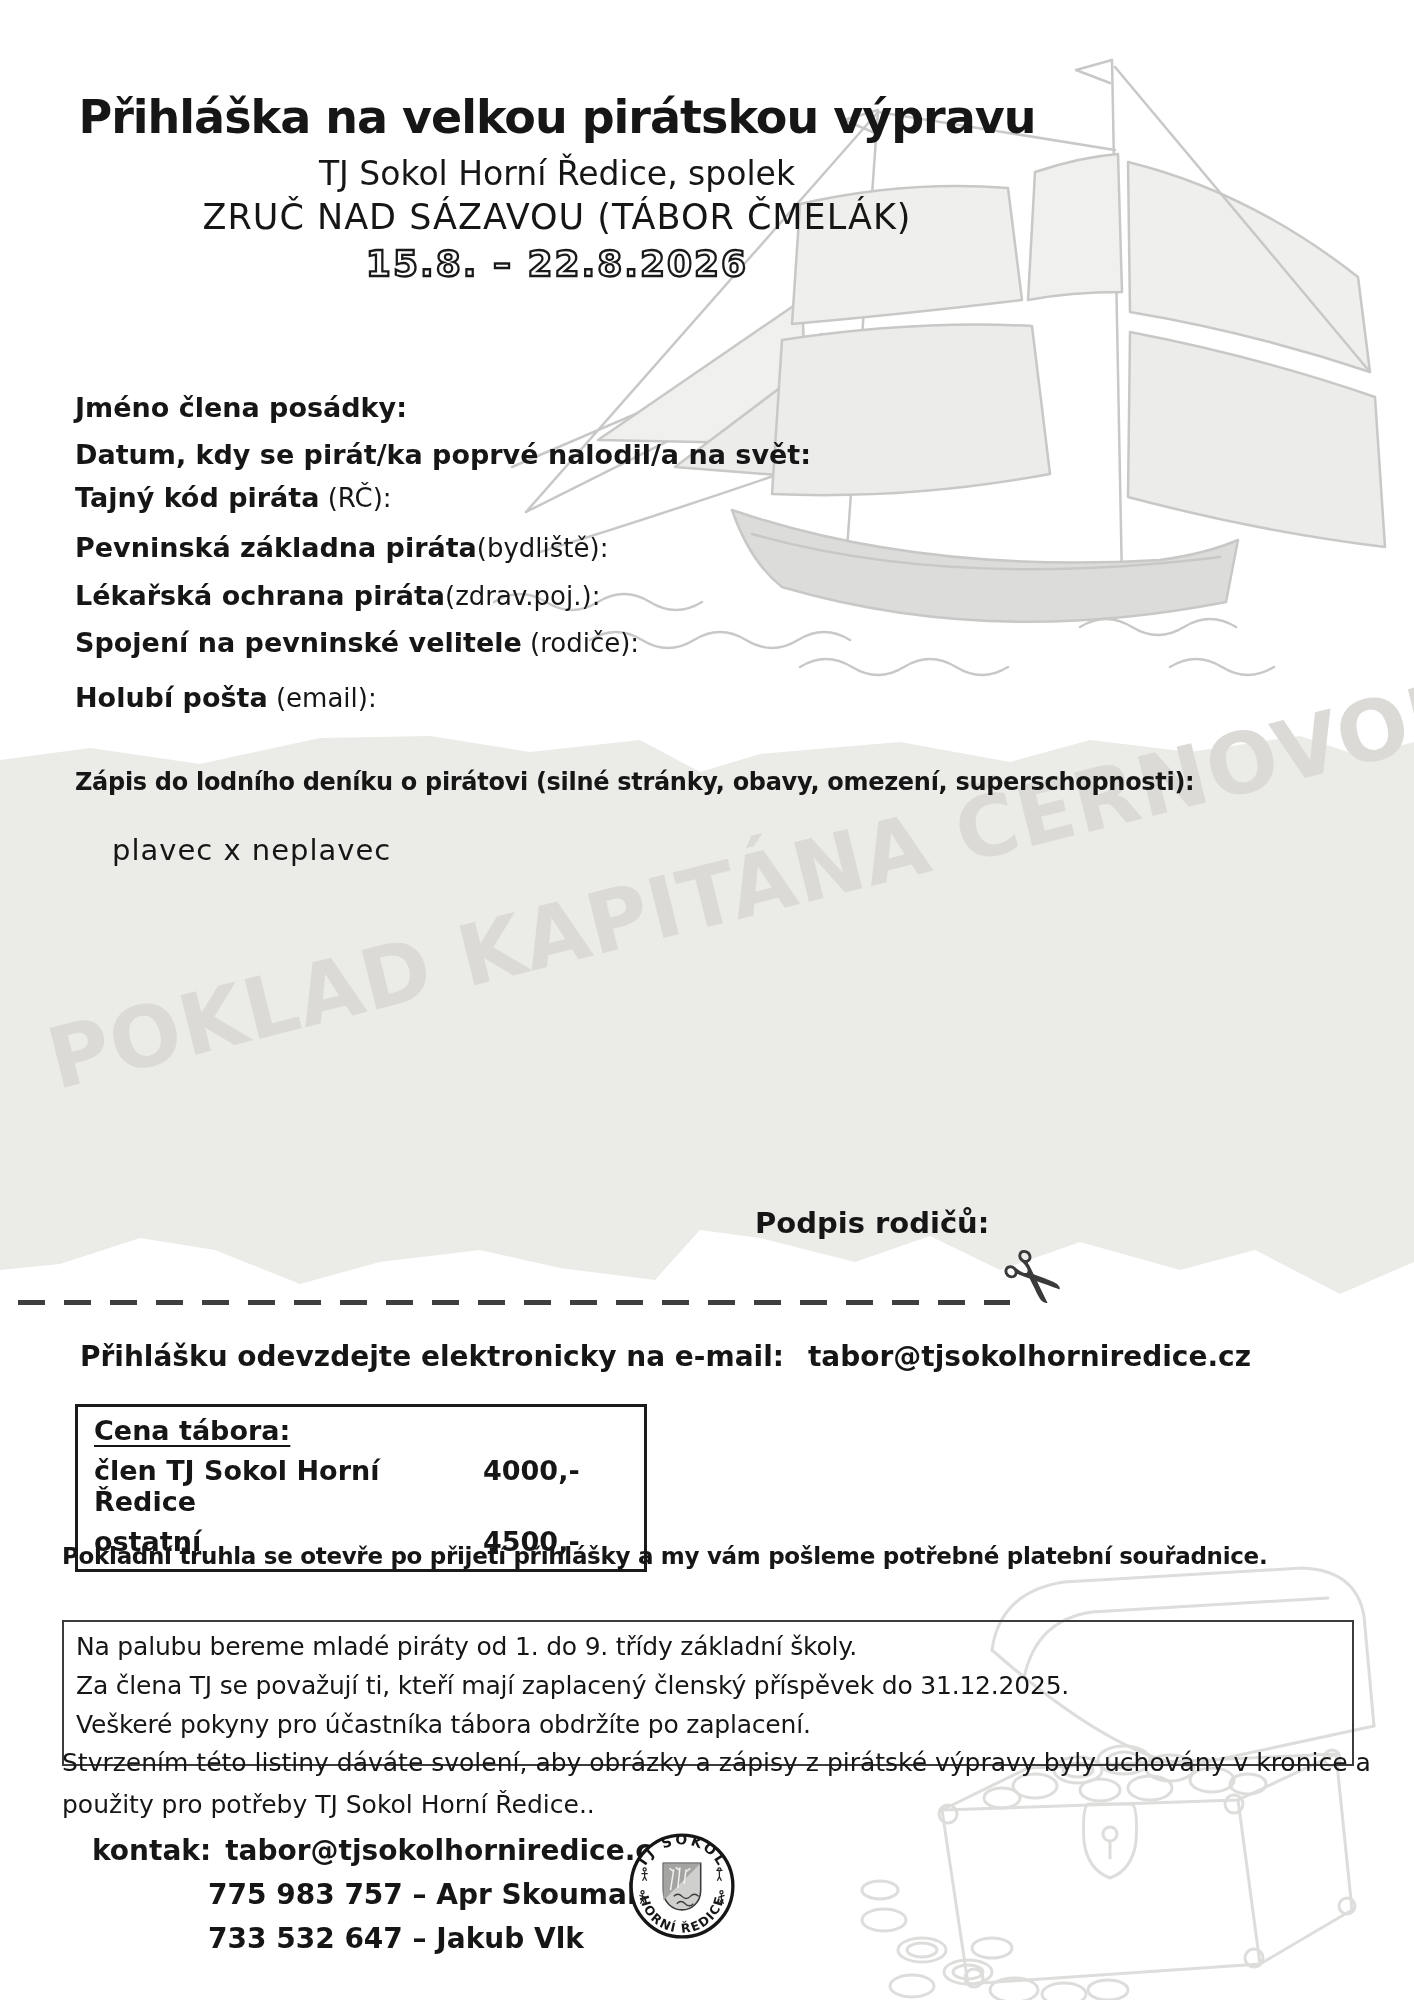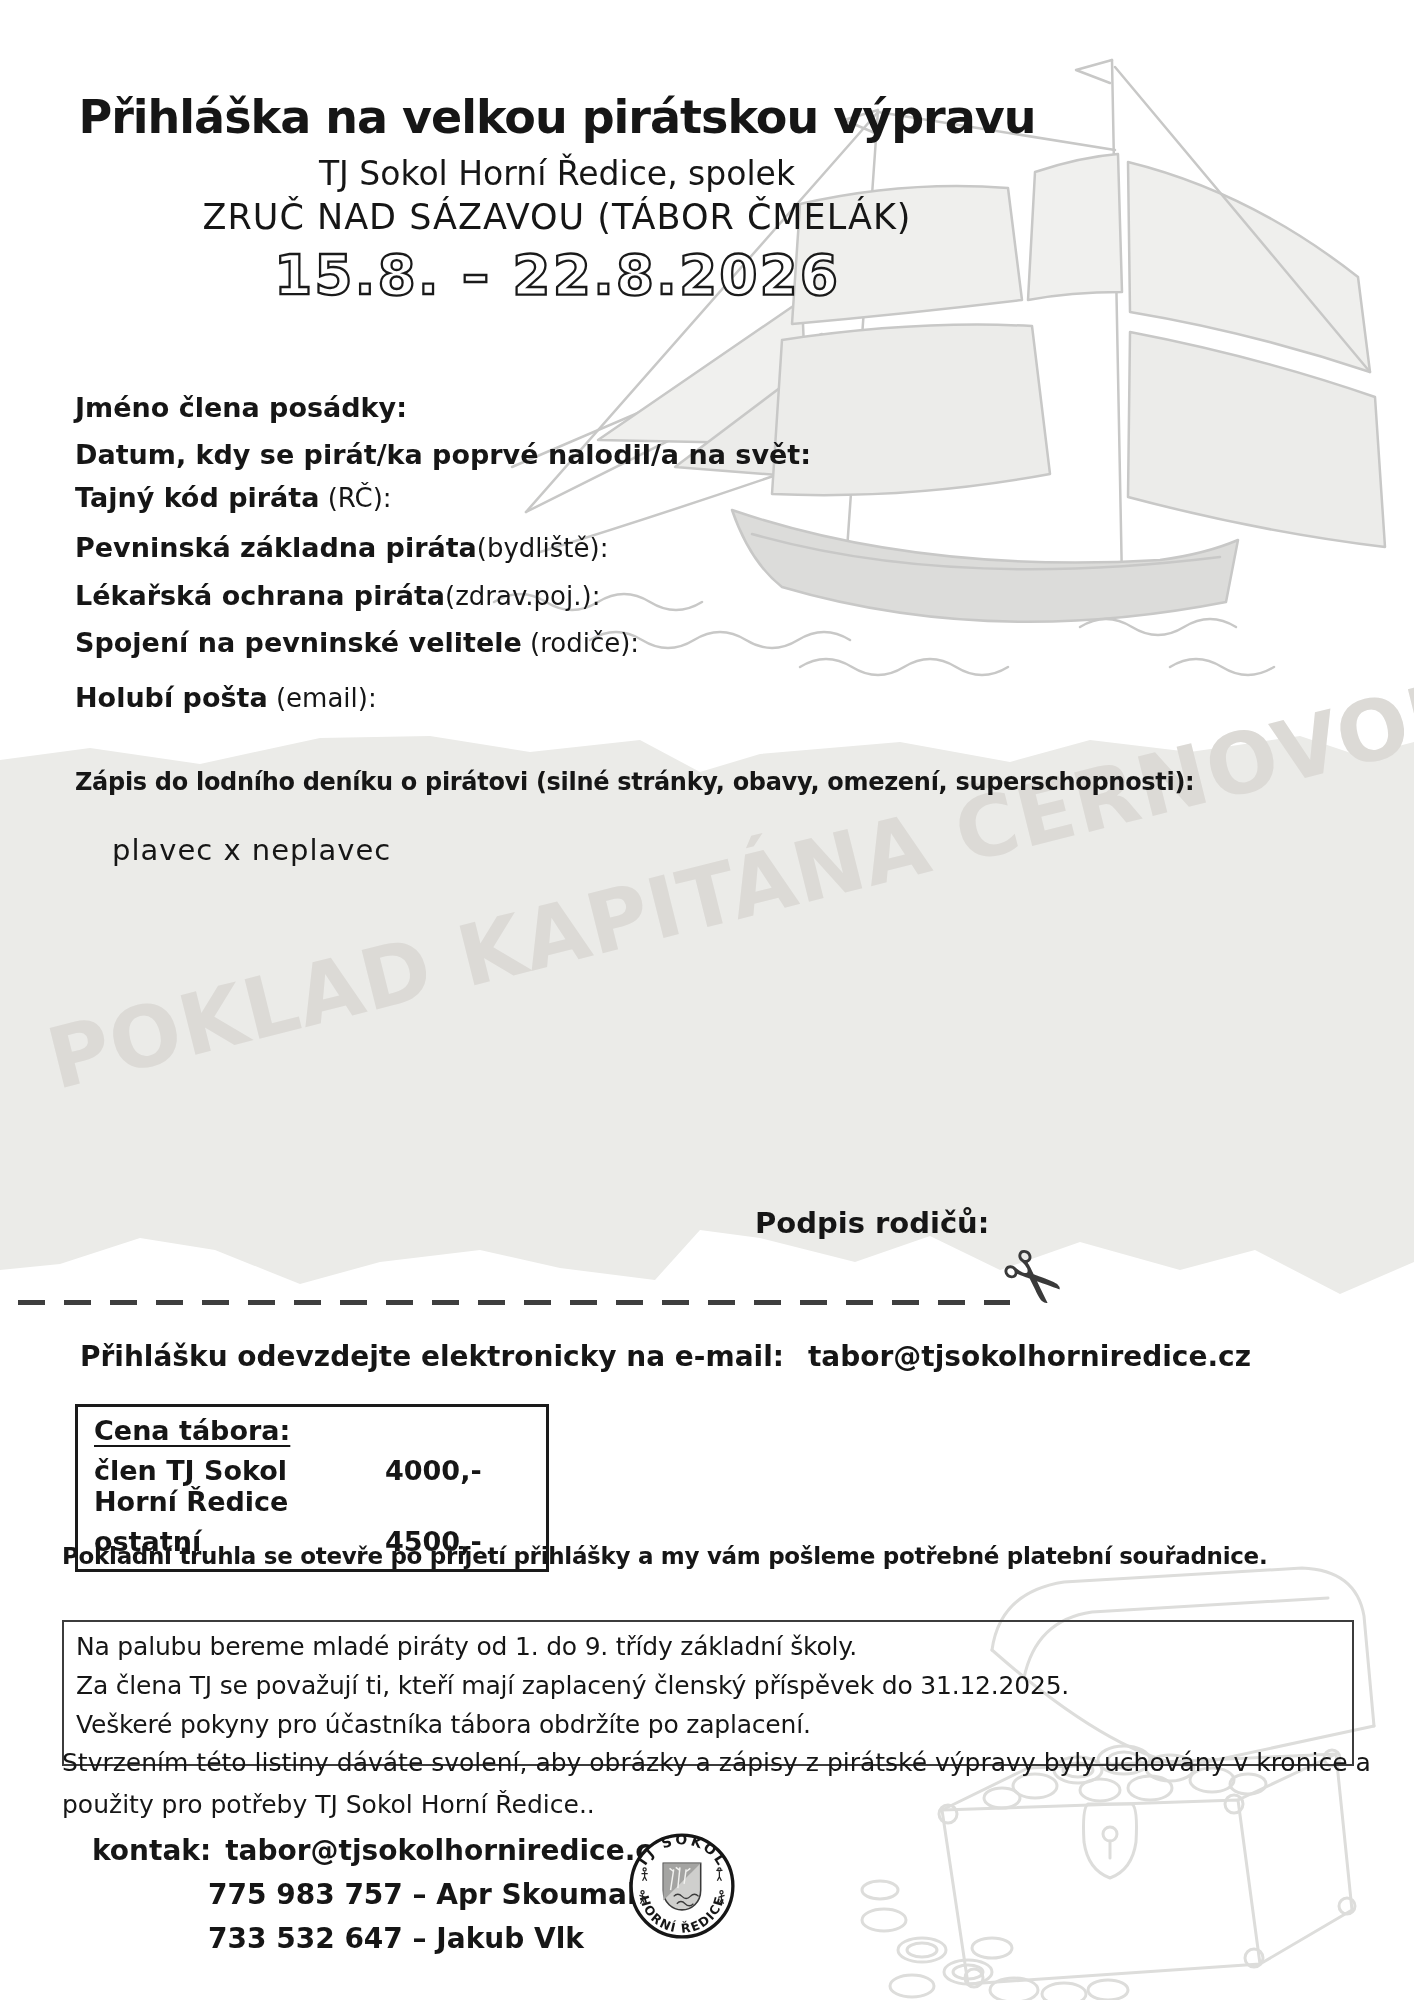--- a/index.html
+++ b/index.html
@@ -4,21 +4,21 @@
 <style>
   html,body{margin:0;padding:0;background:#fff;}
   .page{position:relative;width:1414px;height:2000px;background:#fff;overflow:hidden;
         font-family:"DejaVu Sans",sans-serif;color:var(--ink,#161616);}
   .abs{position:absolute;}
   .deco{position:absolute;pointer-events:none;}
 
   .title{left:0;top:90px;width:1114px;text-align:center;font-size:46px;font-weight:700;letter-spacing:-1px;}
   .org{left:0;top:154px;width:1114px;text-align:center;font-size:33px;font-weight:400;}
   .loc{left:0;top:197px;width:1114px;text-align:center;font-size:35px;font-weight:400;letter-spacing:1px;}
-  .dates{left:0;top:243px;width:1114px;text-align:center;font-size:55px;font-weight:700;letter-spacing:2px;
+  .dates{left:0;top:243px;width:1114px;text-align:center;font-size:36px;font-weight:700;letter-spacing:2px;
          color:#ffffff;-webkit-text-stroke:2.3px #1a1a1a;}
 
   .field{position:absolute;left:75px;white-space:nowrap;}
   .f1{top:392px}.f2{top:439px}.f3{top:482px}.f4{top:532px}.f5{top:580px}.f6{top:627px}.f7{top:682px}
   .bold-part{font-weight:700;font-size:27px;}
   .light-part{font-weight:400;font-size:26px;}
 
   .logbook{left:75px;top:768px;font-size:24px;font-weight:700;letter-spacing:-0.3px;white-space:nowrap;}
   .swim{left:112px;top:833px;font-size:29px;font-weight:400;letter-spacing:1px;}
 
@@ -27,21 +27,21 @@
 
   .signature{left:755px;top:1206px;font-size:29px;font-weight:700;}
 
   .cutline{left:18px;top:1300px;width:992px;height:5px;
            background:repeating-linear-gradient(90deg,#3e3e3e 0 27px,transparent 27px 46px);}
   .scissors{left:1002px;top:1242px;font-size:74px;line-height:1;color:#3a3a3a;transform:rotate(42deg);}
 
   .submit{left:80px;top:1340px;font-size:28px;font-weight:700;white-space:nowrap;}
   .submit .email{margin-left:24px;}
 
-  .pricebox{left:75px;top:1404px;width:474px;border:3px solid #1a1a1a;background:#fff;
+  .pricebox{left:75px;top:1404px;width:572px;border:3px solid #1a1a1a;background:#fff;
             padding:8px 16px 12px;box-sizing:border-box;}
   .pb-title{font-size:27px;font-weight:700;text-decoration:underline;text-decoration-thickness:2px;text-underline-offset:5px;}
   .pb-row{display:flex;margin-top:9px;font-size:27px;font-weight:700;}
   .pb-label{flex:1;}
   .pb-price{width:145px;margin-left:40px;}
 
   .paynote{left:62px;top:1543px;font-size:23px;font-weight:700;letter-spacing:-0.3px;white-space:nowrap;}
 
   .infobox{left:62px;top:1588px;width:1292px;border:2.5px solid #3c3c3c;box-sizing:border-box;
            padding:5px 12px 20px;font-size:25px;font-weight:400;line-height:39px;letter-spacing:-0.2px;margin-top:32px;}

